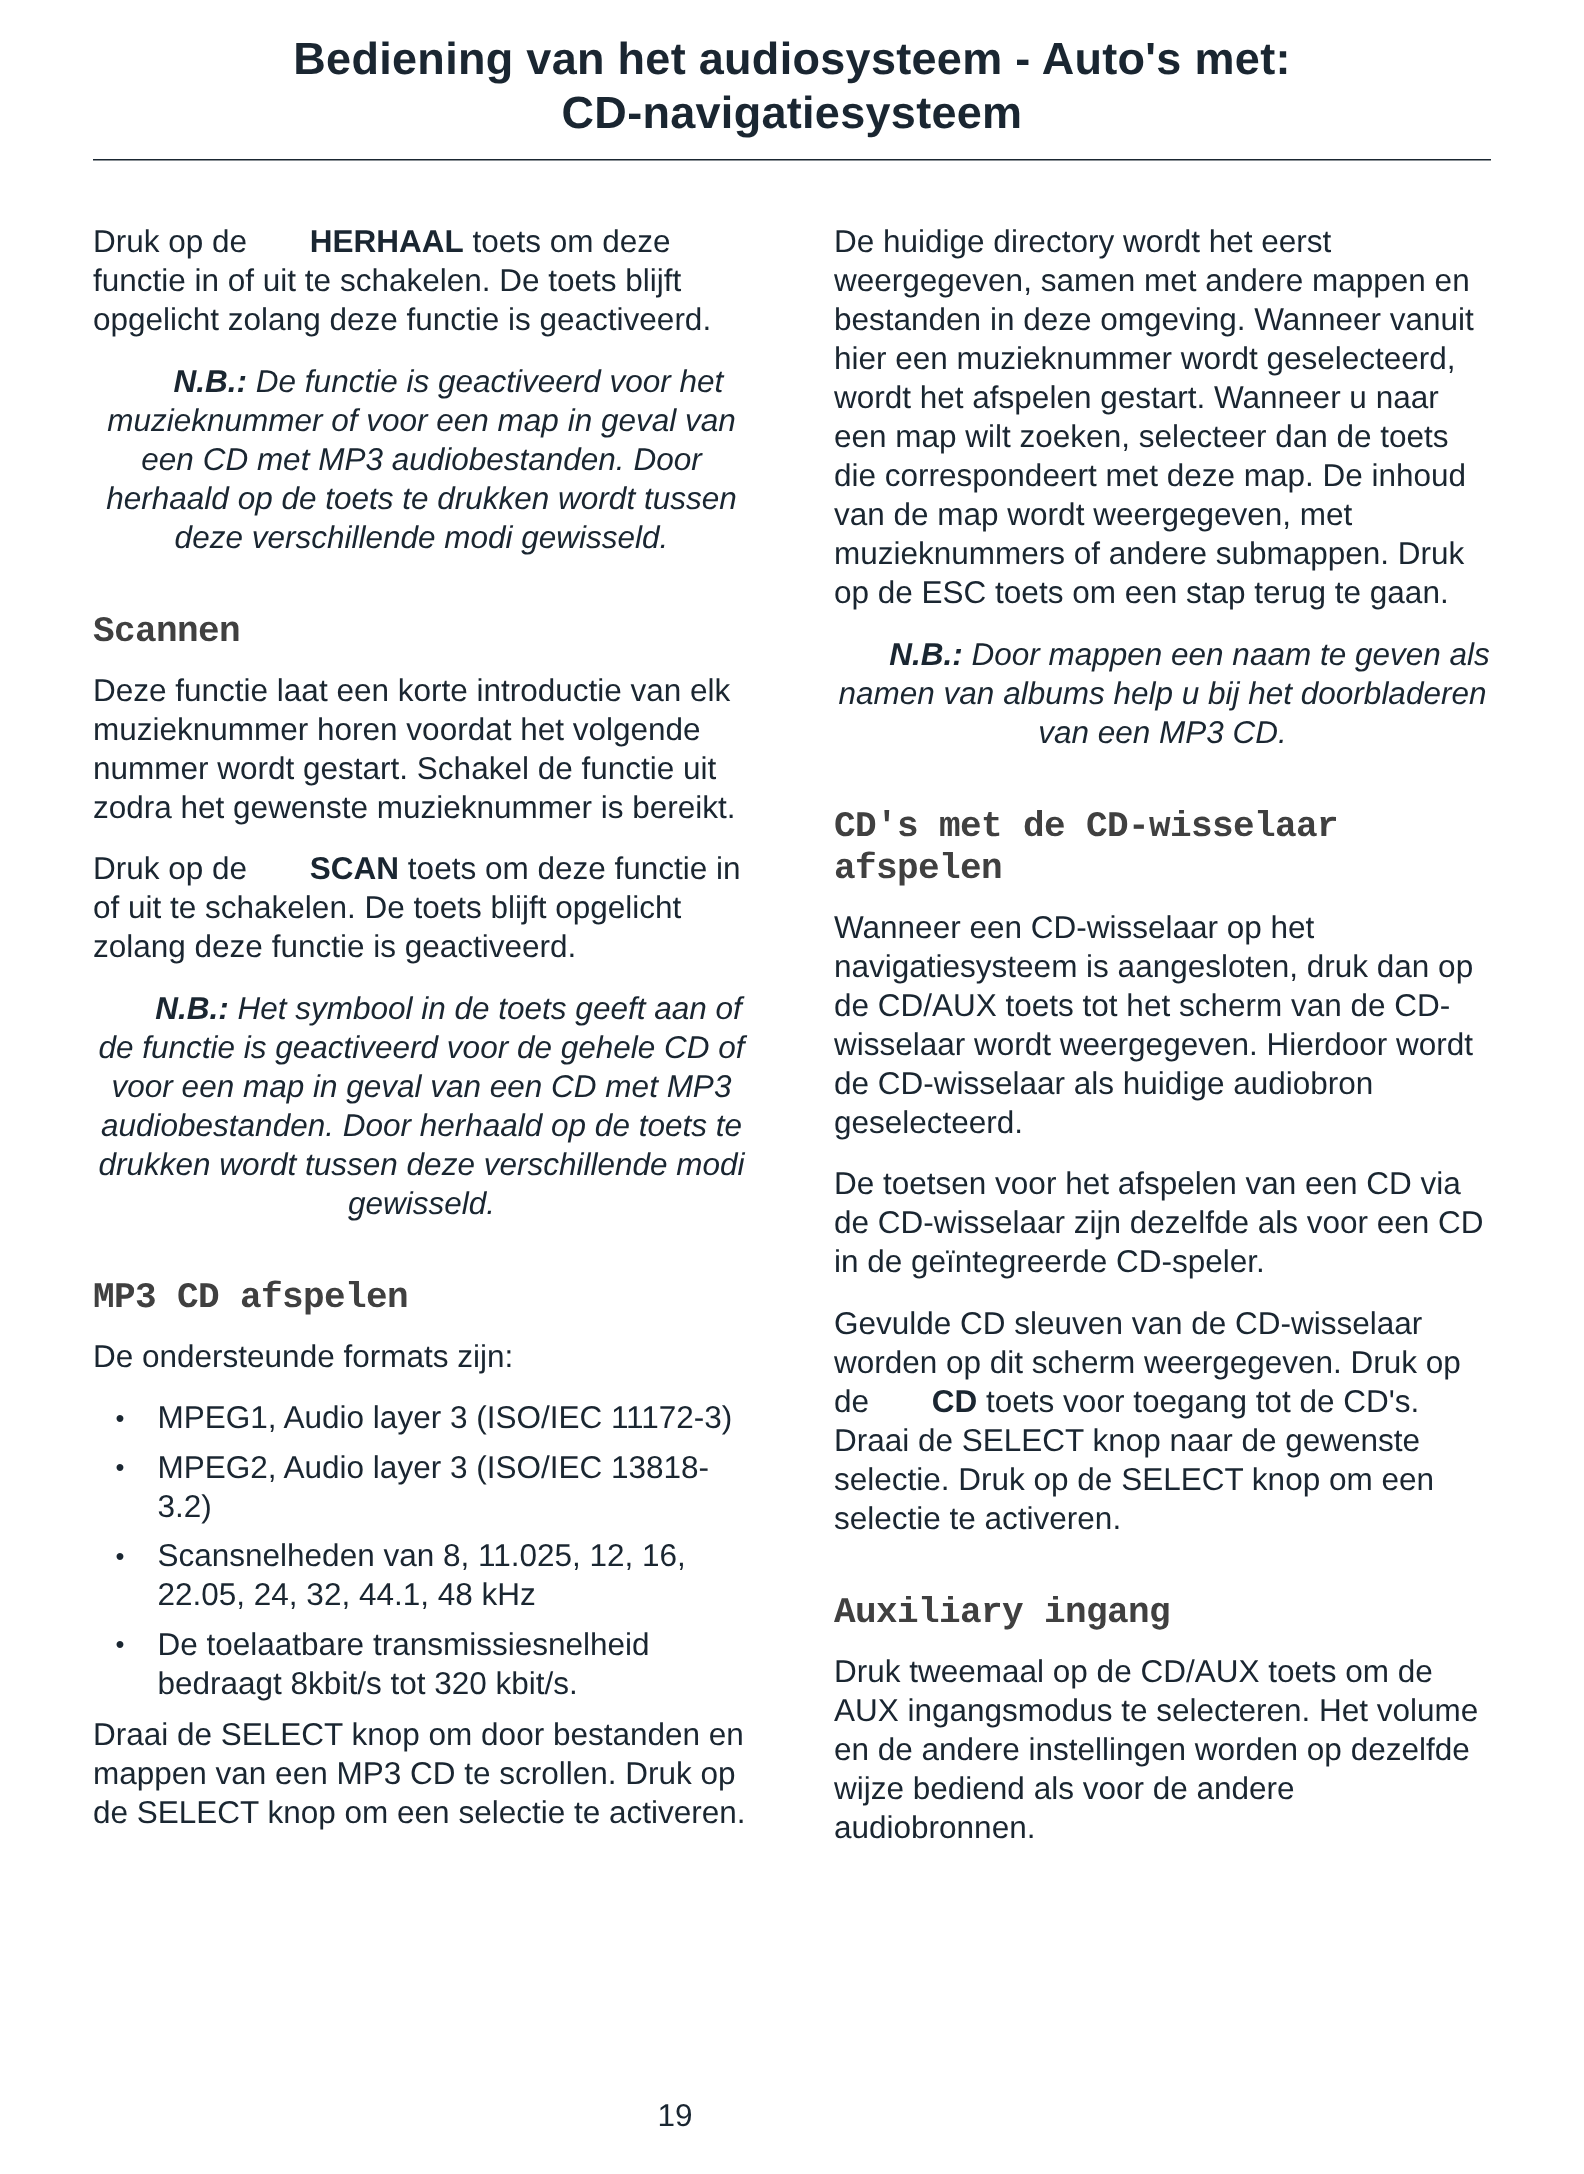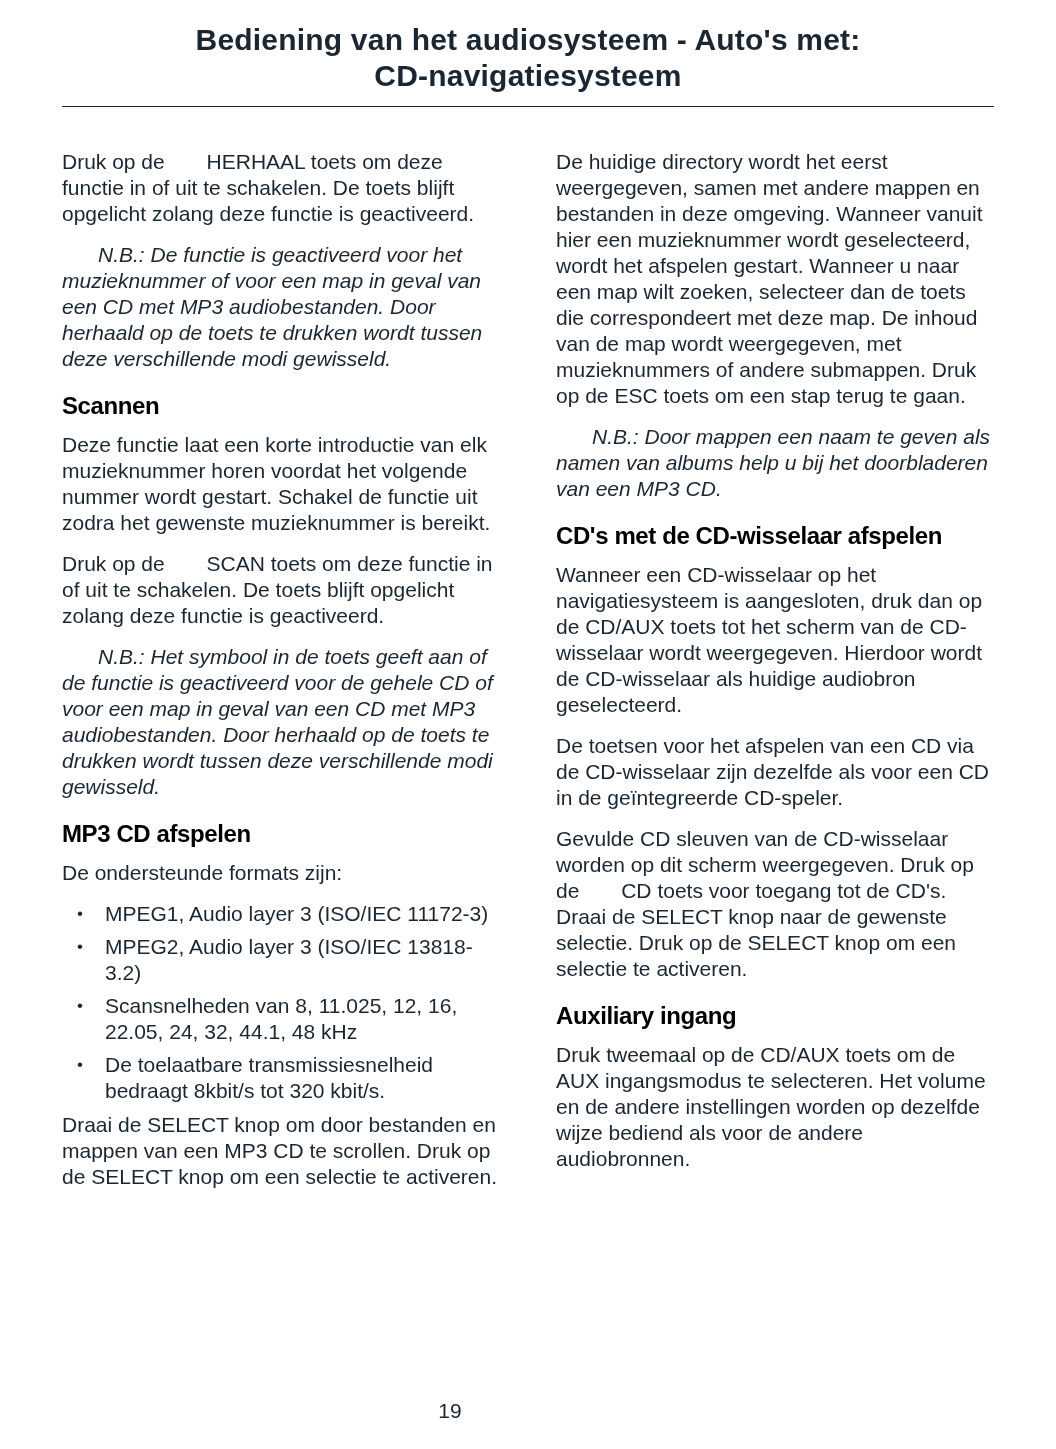--- a/index.html
+++ b/index.html
@@ -33,43 +33,44 @@
     gap:56px;
     padding-top:42px;
   }
   .col {
     flex:1 1 0;
     min-width:0;
     font-size:21px;
     line-height:26px;
   }
   .col p { margin-bottom:15px; }
-  .col p.note { font-style:italic; }
+  .col p.note { font-style:italic;text-align:center; }
   .col h2 {
     font-size:24px;
     line-height:28px;
     font-weight:bold;
     letter-spacing:-0.4px;
-    margin:20px 0 12px 0;
-    color:#000000;
+    margin:36px 0 12px 0;
+    color:#404040;
+    font-family:Liberation Mono, monospace;
   }
   .col ul { list-style:none; margin:0 0 8px 0; }
   .col li {
     position:relative;
     padding-left:43px;
     margin-bottom:7px;
   }
   .col li::before {
     content:"\2022";
     position:absolute;
     left:15px;
     top:0;
     font-size:17px;
   }
-  .b { font-weight:normal;padding-left:36px; }
+  .b { font-weight:bold;padding-left:36px; }
   .i { font-style:italic; }
 
   footer {
     position:absolute;
     bottom:26px;
     left:0;
     width:900px;
     text-align:center;
     font-size:21px;
     color:#1a2631;

